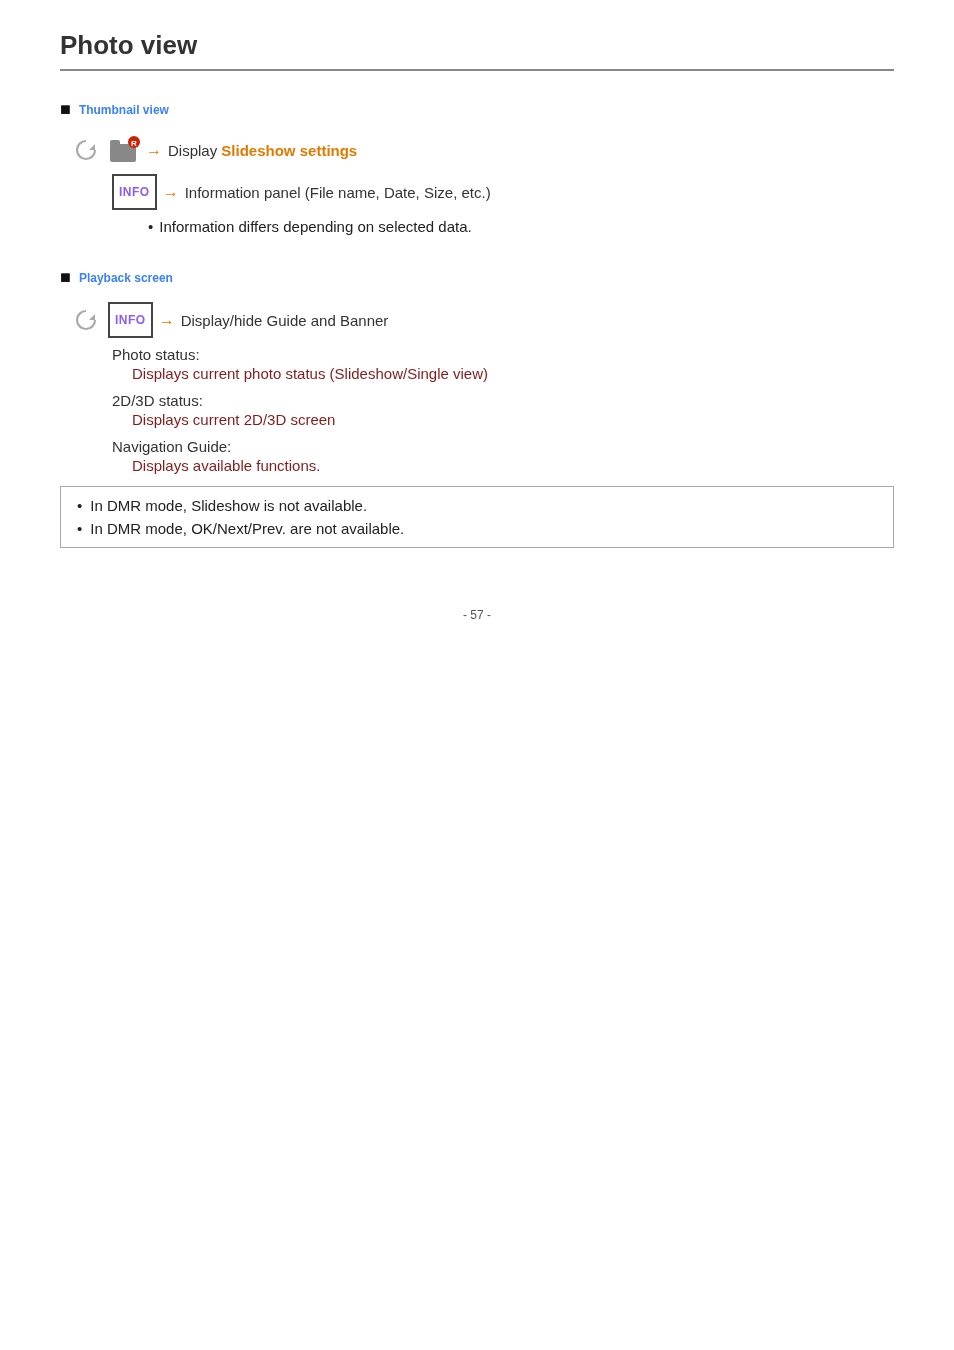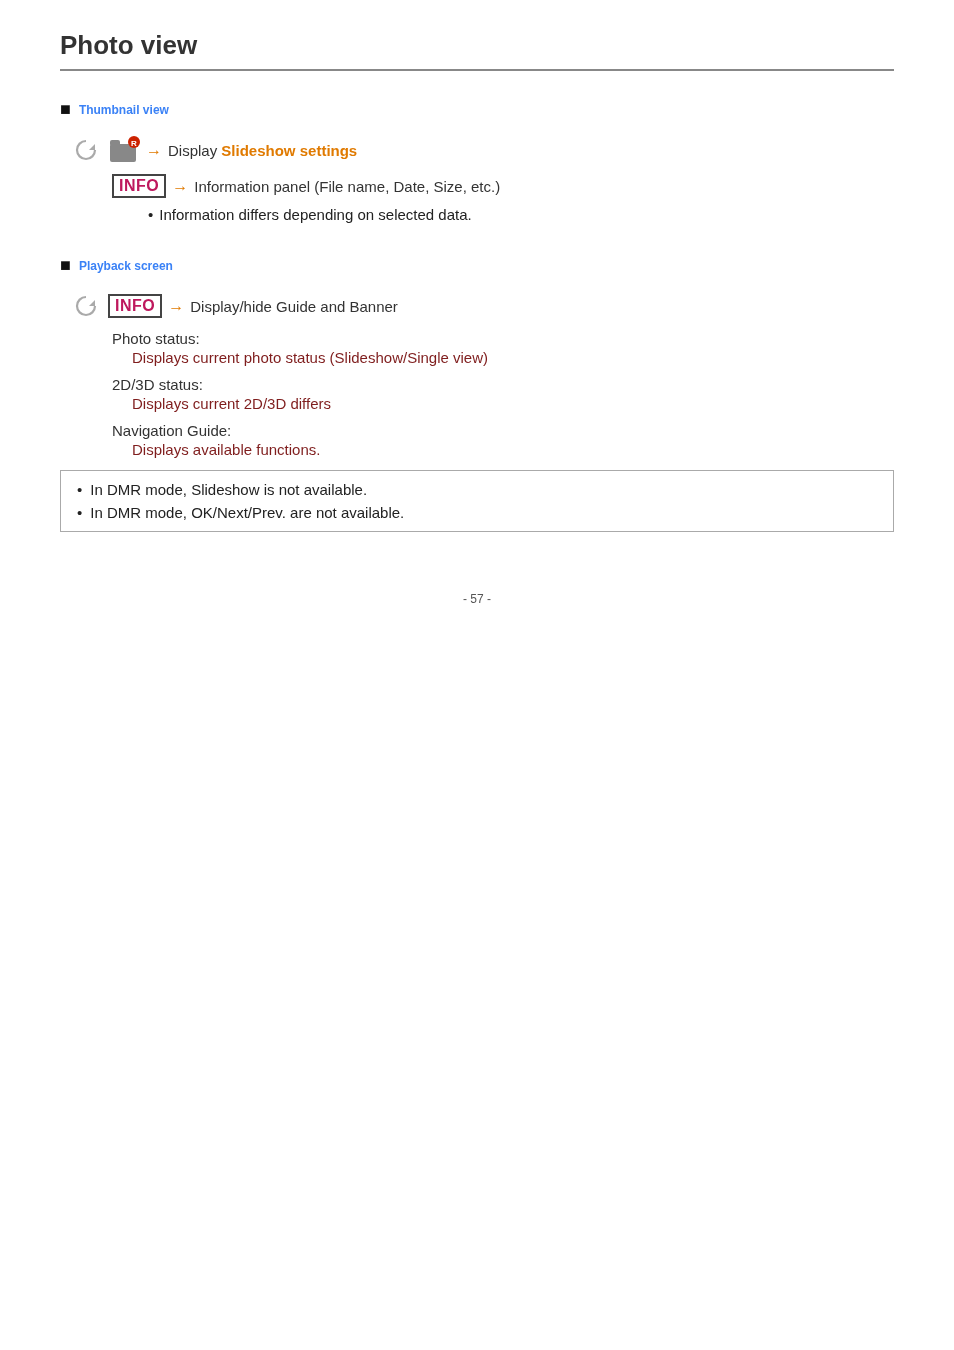--- a/index.html
+++ b/index.html
@@ -82,24 +82,24 @@
       width: 32px;
       height: 32px;
     }
 
     
     .info-badge {
       display: inline-flex;
       align-items: center;
       justify-content: center;
       border: 2px solid #444;
-      padding: 1px 5px;
-      font-size: 16px;
-      font-weight: bold;
-      color: #be185d;
+      padding: 9px 5px;
+      font-size: 12px;
+      font-weight: bold;
+      color: #8b5cf6;
       letter-spacing: 0.5px;
     }
 
     
     .arrow {
       display: inline-block;
       color: #e07a00;
       font-size: 16px;
       font-weight: bold;
     }
@@ -245,21 +245,21 @@
     <span class="info-badge">INFO</span>
     <span class="arrow">→</span>
     <span class="display-text">Display/hide Guide and Banner</span>
   </div>
 
   <div class="status-block">
     <div class="status-label">Photo status:</div>
     <div class="status-value">Displays current photo status (Slideshow/Single view)</div>
 
     <div class="status-label">2D/3D status:</div>
-    <div class="status-value">Displays current 2D/3D differs</div>
+    <div class="status-value">Displays current 2D/3D screen</div>
 
     <div class="status-label">Navigation Guide:</div>
     <div class="status-value">Displays available functions.</div>
   </div>
 
   <div class="notice-box">
     <div class="notice-item">
       <span class="notice-bullet">•</span>
       <span>In DMR mode, Slideshow is not available.</span>
     </div>

